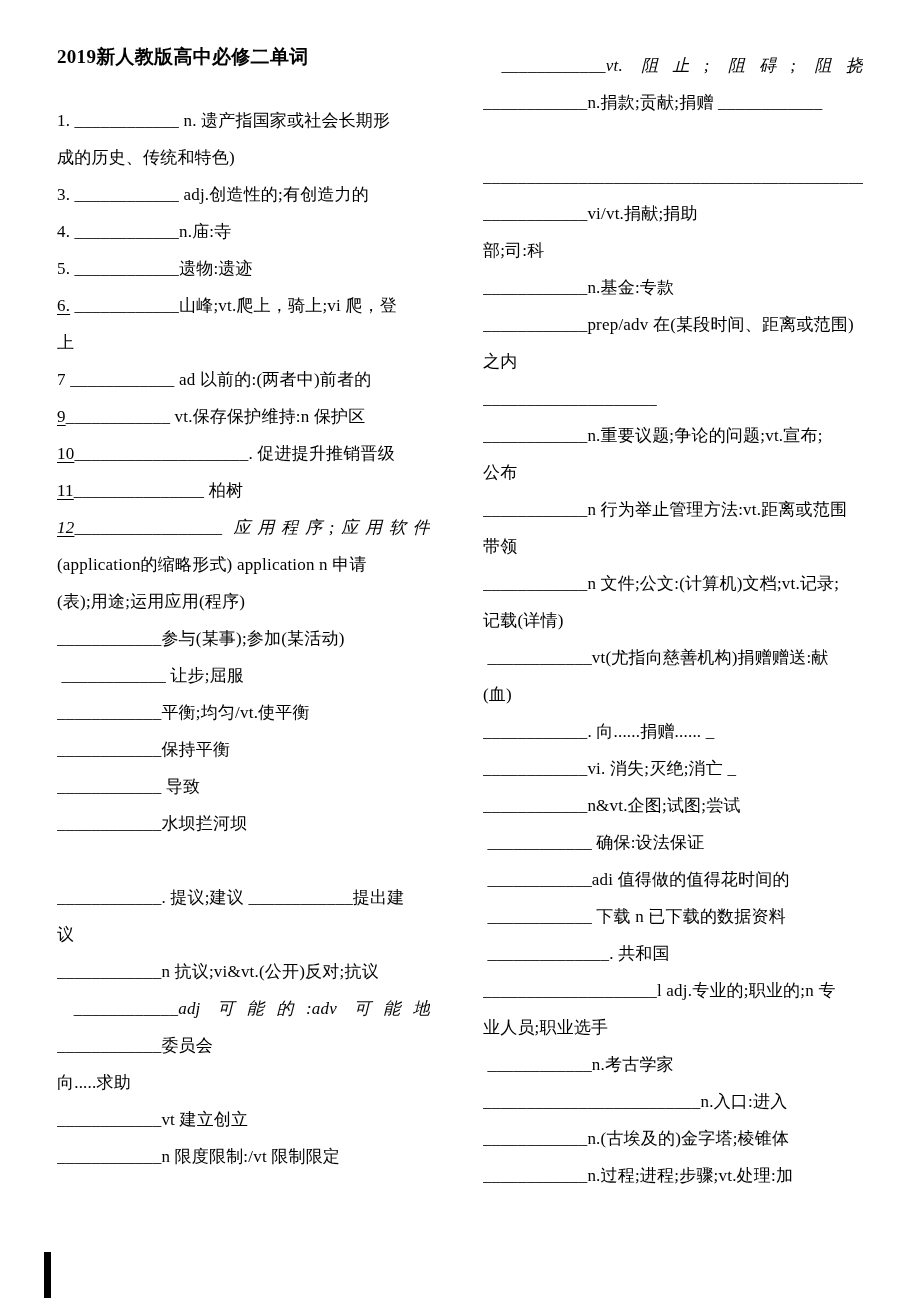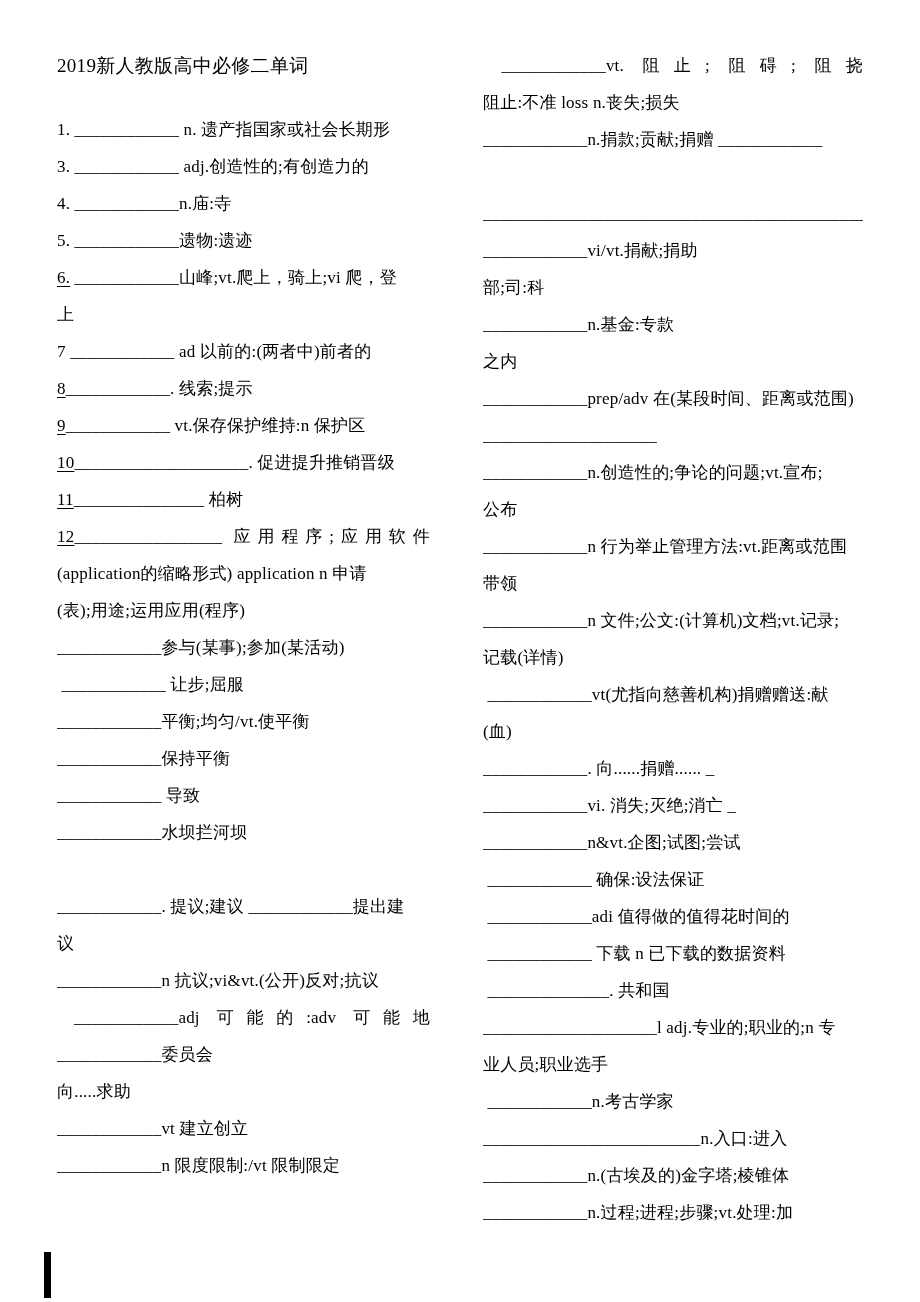--- a/index.html
+++ b/index.html
@@ -17,61 +17,62 @@
     display: flex;
     gap: 53px;
     overflow: hidden;
     background: #ffffff;
   }
   .col { overflow: hidden; }
   .col-left  { flex: 0 0 373px; width: 373px; }
   .col-right { flex: 0 0 380px; width: 380px; padding-top: 9px; }
   .doc-title {
     font-size: 19px;
-    font-weight: 400;
+    font-weight: 700;
     line-height: 37px;
-    margin: 9px 0 27px 0;
+    margin: 0 0 27px 0;
     white-space: pre;
     letter-spacing: 0.3px;
   }
   .line {
     font-size: 17px;
     line-height: 37px;
     min-height: 37px;
     margin: 0;
     white-space: pre;
     letter-spacing: 0.2px;
   }
   .line.j {
     white-space: normal;
     text-align: justify;
     text-align-last: justify;
+    font-style: italic;
   }
   .u { text-decoration: underline; text-underline-offset: 3px; }
   .artifact-bar {
     position: absolute;
     left: 44px; top: 1252px;
     width: 7px; height: 46px;
     background: #000000;
   }
 </style>
 </head>
 <body>
 
 <div class="page">
   <div class="col col-left">
     <h1 class="doc-title">2019新人教版高中必修二单词</h1>
   <p class="line"><span>1. ____________ n. 遗产指国家或社会长期形</span></p>
+      <p class="line"><span>成的历史、传统和特色)</span></p>
       <p class="line"><span>3. ____________ adj.创造性的;有创造力的</span></p>
       <p class="line"><span>4. ____________n.庙:寺</span></p>
       <p class="line"><span>5. ____________遗物:遗迹</span></p>
       <p class="line"><span class="num u">6.</span><span> ____________山峰;vt.爬上，骑上;vi 爬，登</span></p>
       <p class="line"><span>上</span></p>
       <p class="line"><span>7 ____________ ad 以前的:(两者中)前者的</span></p>
-      <p class="line"><span class="num u">8</span><span>____________. 线索;提示</span></p>
       <p class="line"><span class="num u">9</span><span>____________ vt.保存保护维持:n 保护区</span></p>
       <p class="line"><span class="num u">10</span><span>____________________. 促进提升推销晋级</span></p>
       <p class="line"><span class="num u">11</span><span>_______________ 柏树</span></p>
       <p class="line j"><span class="num u">12</span><span>_________________ 应用程序;应用软件</span></p>
       <p class="line"><span>(application的缩略形式) application n 申请</span></p>
       <p class="line"><span>(表);用途;运用应用(程序)</span></p>
       <p class="line"><span>____________参与(某事);参加(某活动)</span></p>
       <p class="line"><span> ____________ 让步;屈服</span></p>
       <p class="line"><span>____________平衡;均匀/vt.使平衡</span></p>
       <p class="line"><span>____________保持平衡</span></p>
@@ -82,31 +83,30 @@
       <p class="line"><span>议</span></p>
       <p class="line"><span>____________n 抗议;vi&amp;vt.(公开)反对;抗议</span></p>
       <p class="line j"><span>&nbsp;____________adj 可能的:adv 可能地</span></p>
       <p class="line"><span>____________委员会</span></p>
       <p class="line"><span>向.....求助</span></p>
       <p class="line"><span>____________vt 建立创立</span></p>
       <p class="line"><span>____________n 限度限制:/vt 限制限定</span></p>
     </div>
   <div class="col col-right">
       <p class="line j"><span>&nbsp;____________vt. 阻止; 阻碍; 阻挠</span></p>
-      <p class="line"><span>阻止:不准 loss n.丧失;损失</span></p>
       <p class="line"><span>____________n.捐款;贡献;捐赠 ____________</span></p>
       <p class="line"><span></span></p>
       <p class="line"><span>____________________________________________</span></p>
       <p class="line"><span>____________vi/vt.捐献;捐助</span></p>
       <p class="line"><span>部;司:科</span></p>
       <p class="line"><span>____________n.基金:专款</span></p>
+      <p class="line"><span>____________prep/adv 在(某段时间、距离或范围)</span></p>
       <p class="line"><span>之内</span></p>
-      <p class="line"><span>____________prep/adv 在(某段时间、距离或范围)</span></p>
       <p class="line"><span>____________________</span></p>
-      <p class="line"><span>____________n.创造性的;争论的问题;vt.宣布;</span></p>
+      <p class="line"><span>____________n.重要议题;争论的问题;vt.宣布;</span></p>
       <p class="line"><span>公布</span></p>
       <p class="line"><span>____________n 行为举止管理方法:vt.距离或范围</span></p>
       <p class="line"><span>带领</span></p>
       <p class="line"><span>____________n 文件;公文:(计算机)文档;vt.记录;</span></p>
       <p class="line"><span>记载(详情)</span></p>
       <p class="line"><span> ____________vt(尤指向慈善机构)捐赠赠送:献</span></p>
       <p class="line"><span>(血)</span></p>
       <p class="line"><span>____________. 向......捐赠...... _</span></p>
       <p class="line"><span>____________vi. 消失;灭绝;消亡 _</span></p>
       <p class="line"><span>____________n&amp;vt.企图;试图;尝试</span></p>

